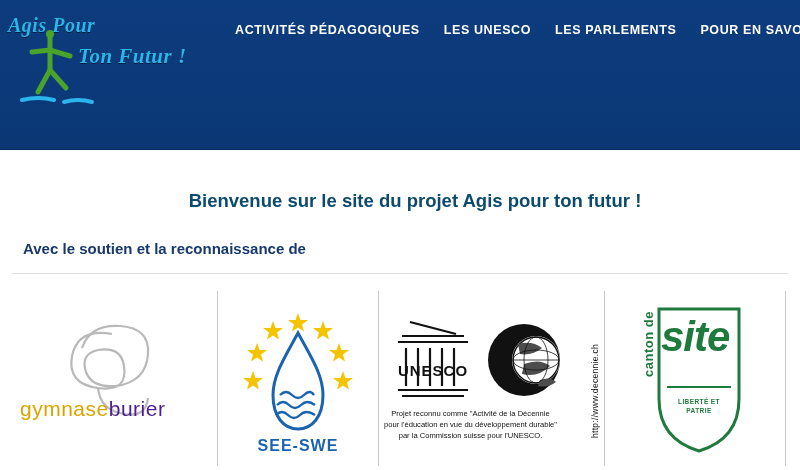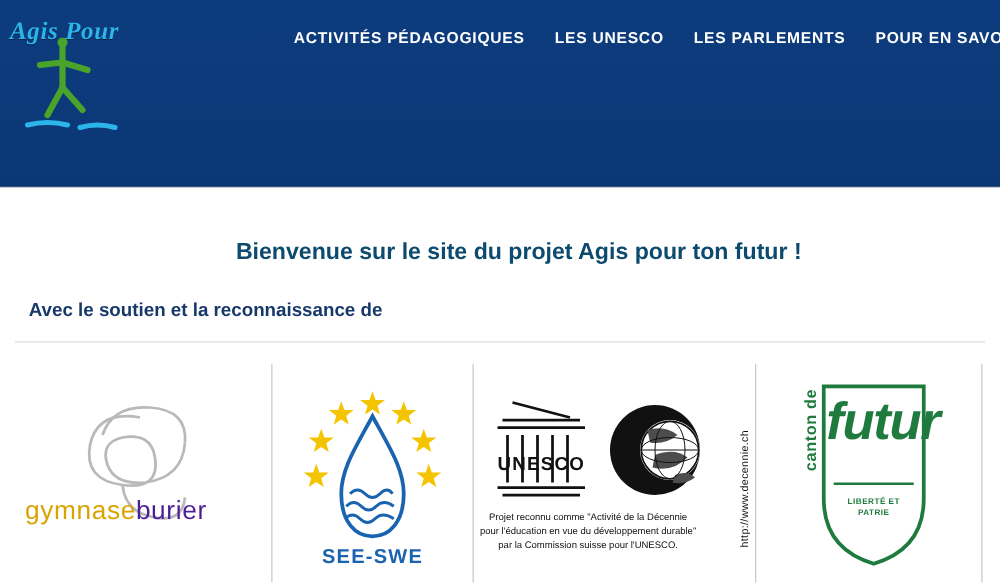--- a/index.html
+++ b/index.html
@@ -186,20 +186,21 @@
 </style>
 </head>
 <body>
 
 <div class="page">
 
   <div class="header">
 
     <div class="logo-wrap">
       <div class="logo-text-1">Agis Pour</div>
+      <div class="logo-text-2">Ton Futur !</div>
       <svg class="logo-figure" viewBox="0 0 80 85">
         <g stroke="#4aa32b" stroke-width="5" fill="none" stroke-linecap="round">
           <path d="M30 8 L30 40"></path>
           <path d="M30 40 L18 62"></path>
           <path d="M30 40 L46 58"></path>
           <path d="M12 22 L30 20 L50 26"></path>
         </g>
         <circle cx="30" cy="4" r="4" fill="#4aa32b"></circle>
         <path d="M2 70 Q18 66 34 70" stroke="#2bb5ea" stroke-width="4" fill="none" stroke-linecap="round"></path>
         <path d="M44 72 Q58 68 72 72" stroke="#2bb5ea" stroke-width="4" fill="none" stroke-linecap="round"></path>
@@ -290,20 +291,20 @@
       </div>
 
       <div class="cell-sep"></div>
 
       <div class="logo-cell cell-vaud">
         <svg width="160" height="175" viewBox="0 0 160 175">
           <path d="M44 18 L124 18 L124 108 Q124 148 84 160 Q44 148 44 108 Z" fill="none" stroke="#1f7a3d" stroke-width="3"></path>
           <path d="M52 96 L116 96" stroke="#1f7a3d" stroke-width="2"></path>
         </svg>
         <div class="vaud-word">canton de</div>
-        <div class="vaud-big">futur</div>
+        <div class="vaud-big">site</div>
         <div class="vaud-motto">LIBERTÉ ET PATRIE</div>
       </div>
 
       <div class="cell-sep"></div>
     </div>
   </div>
 </div>
 
 </body></html>

